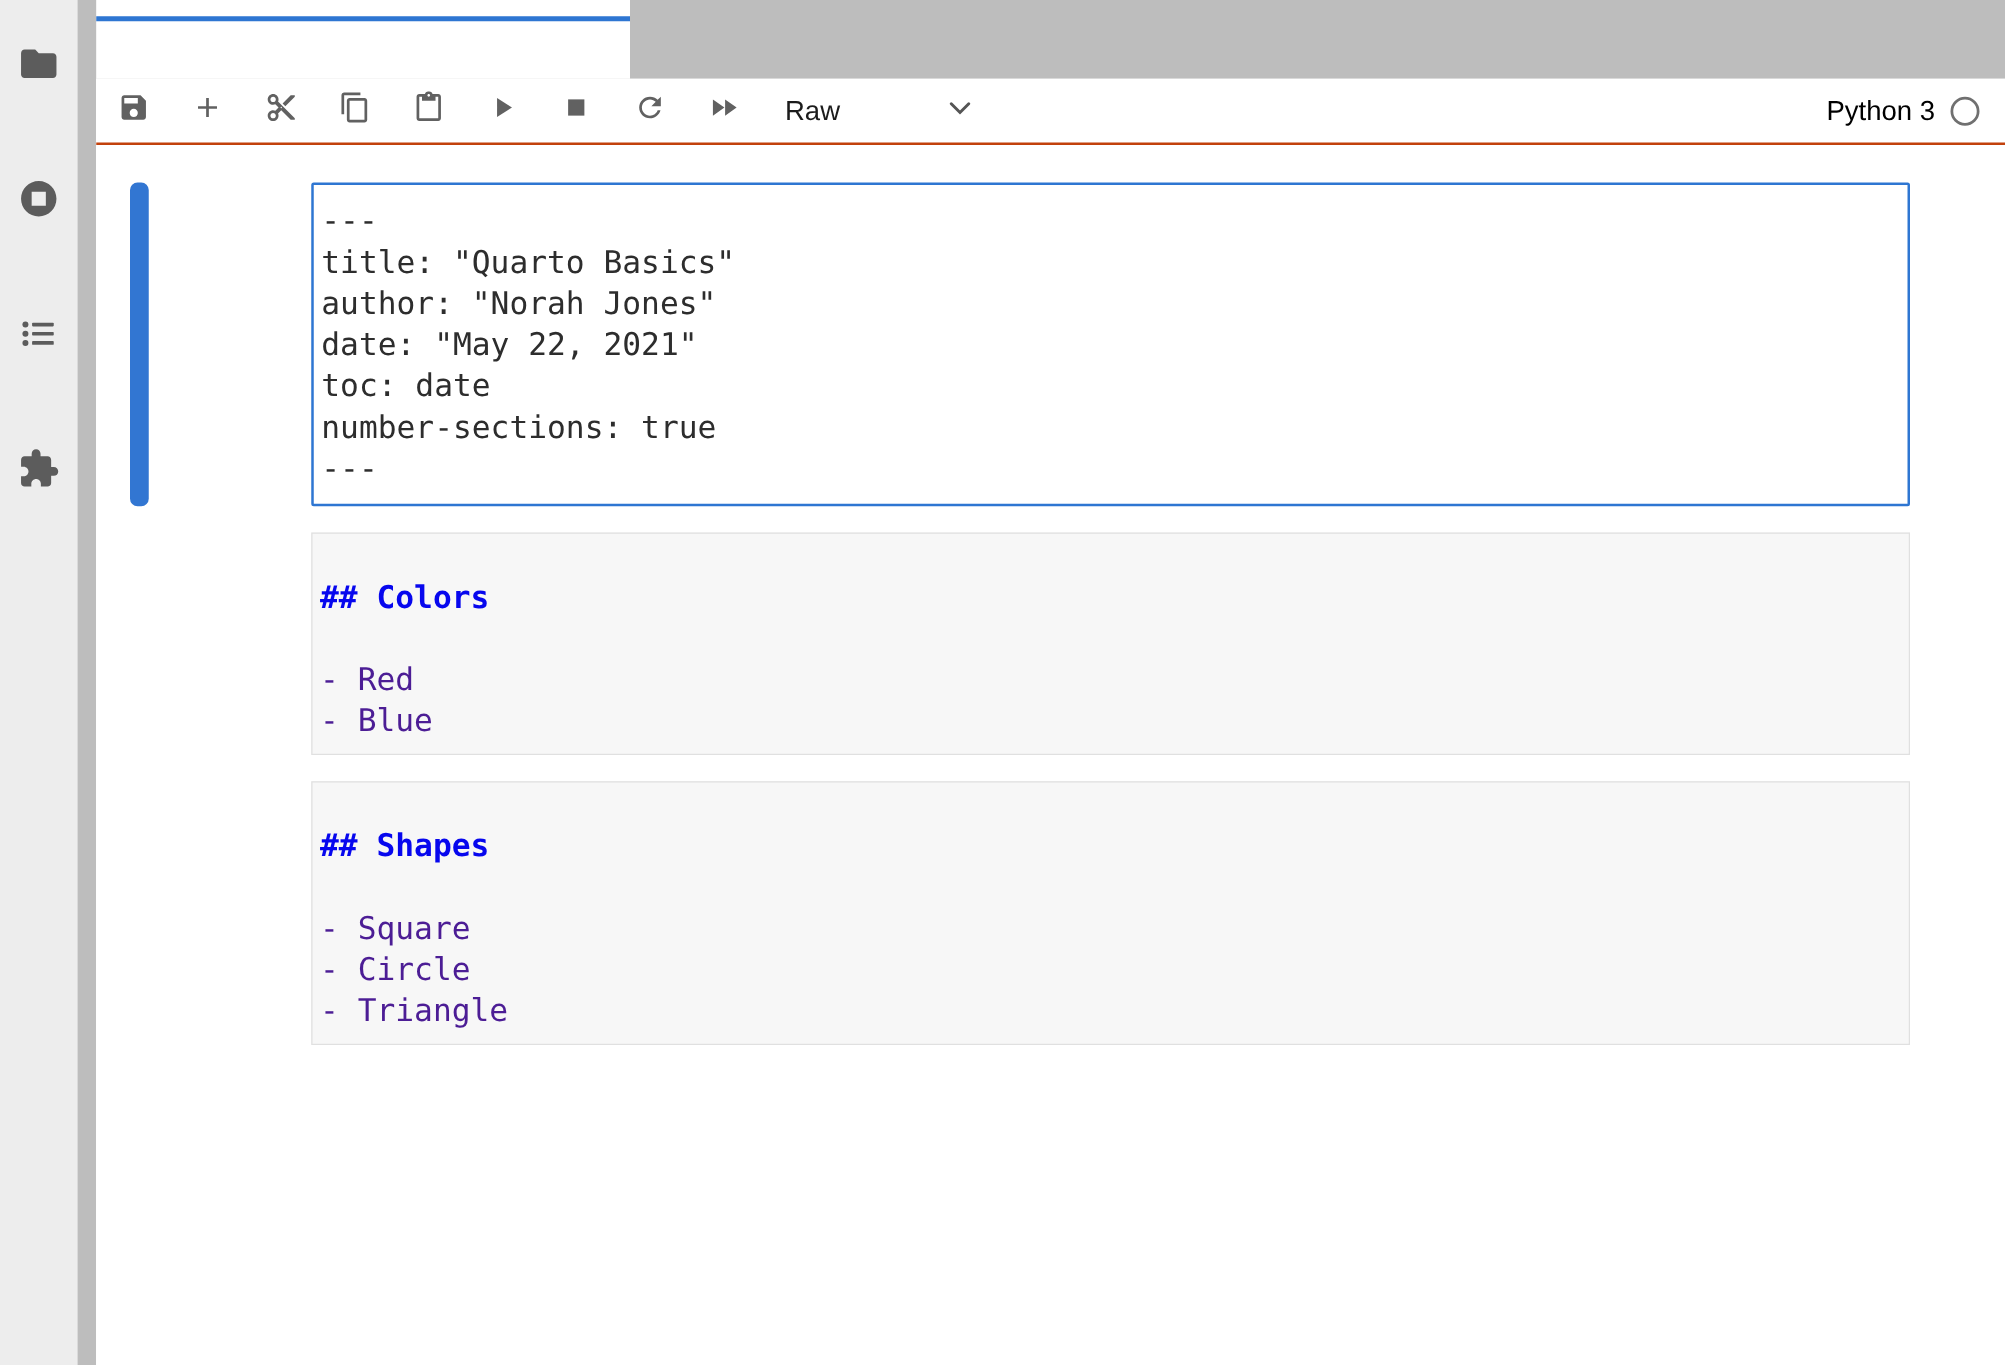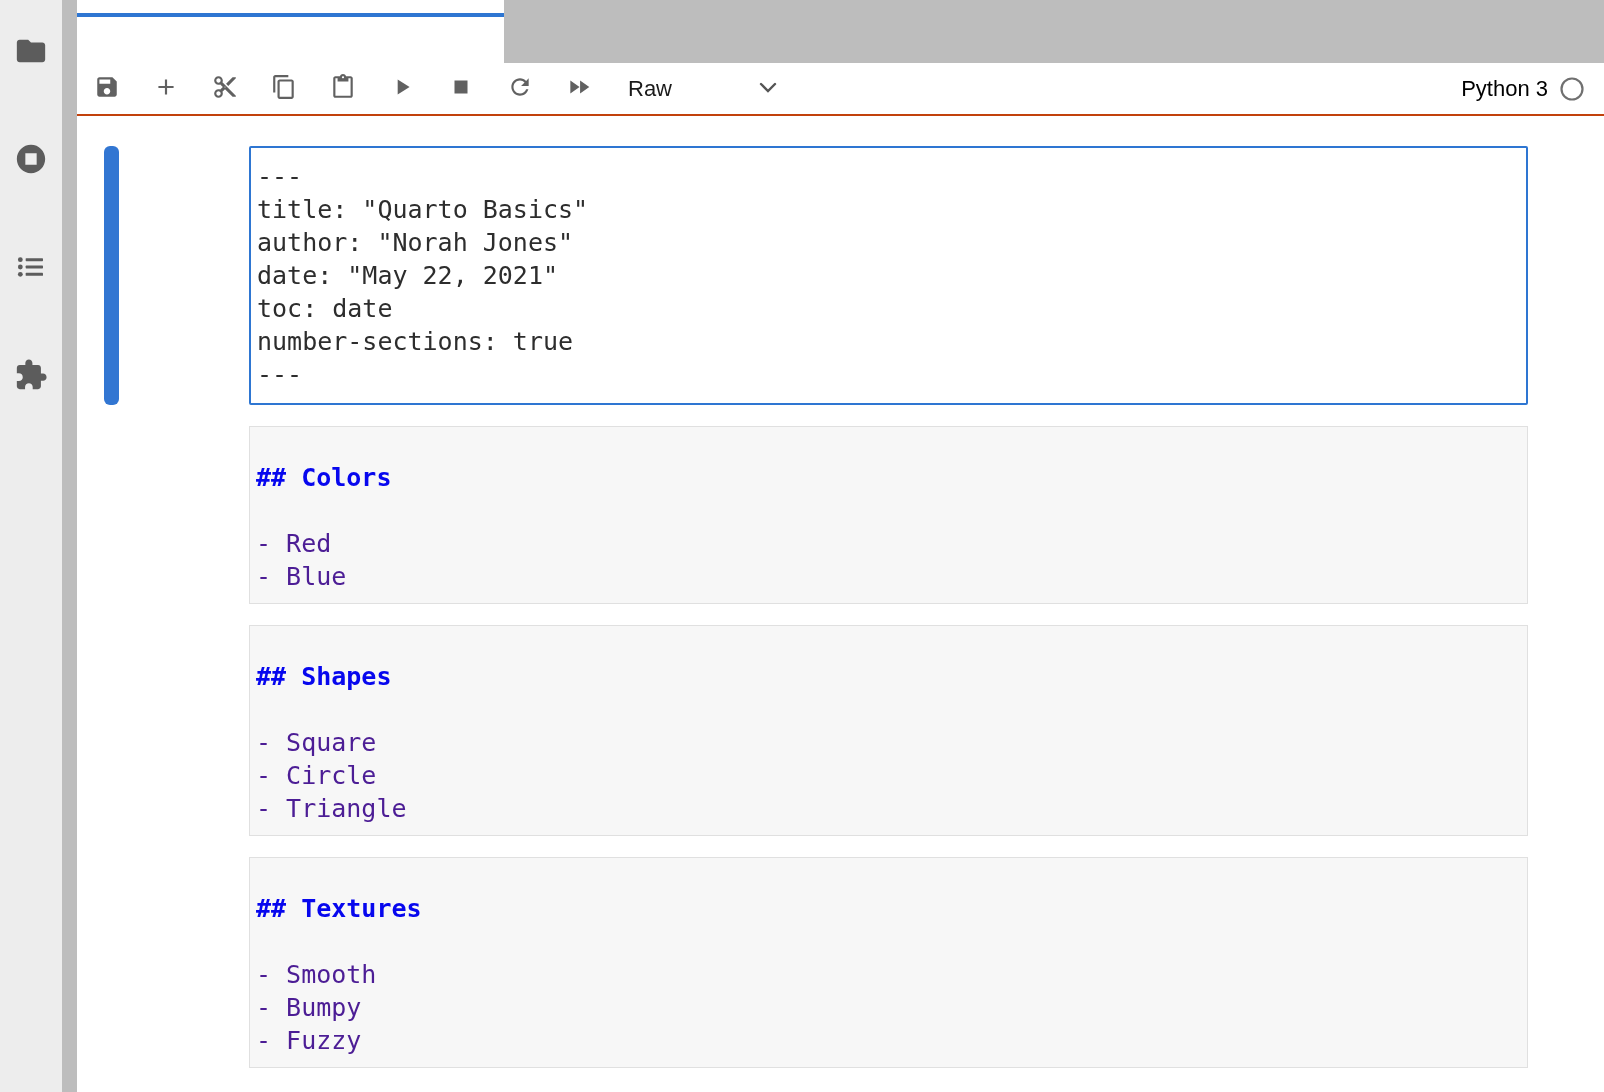--- a/index.html
+++ b/index.html
@@ -244,24 +244,17 @@
           <div class="code-line md-h2">## Shapes</div>
           <div class="code-line"></div>
           <div class="code-line md-li">- Square</div>
           <div class="code-line md-li">- Circle</div>
           <div class="code-line md-li">- Triangle</div>
         </div>
       </div>
 
       <div class="cell">
         <div class="collapser"></div>
-        <div class="editor markdown">
-          <div class="code-line md-h2">## Textures</div>
-          <div class="code-line"></div>
-          <div class="code-line md-li">- Smooth</div>
-          <div class="code-line md-li">- Bumpy</div>
-          <div class="code-line md-li">- Fuzzy</div>
-        </div>
       </div>
 
     </div>
   </div>
 </div>
 
 </body></html>

